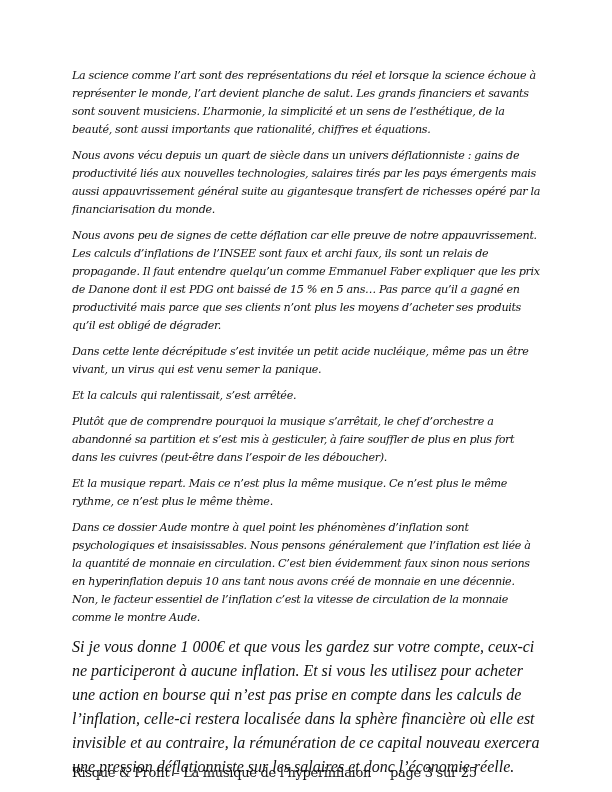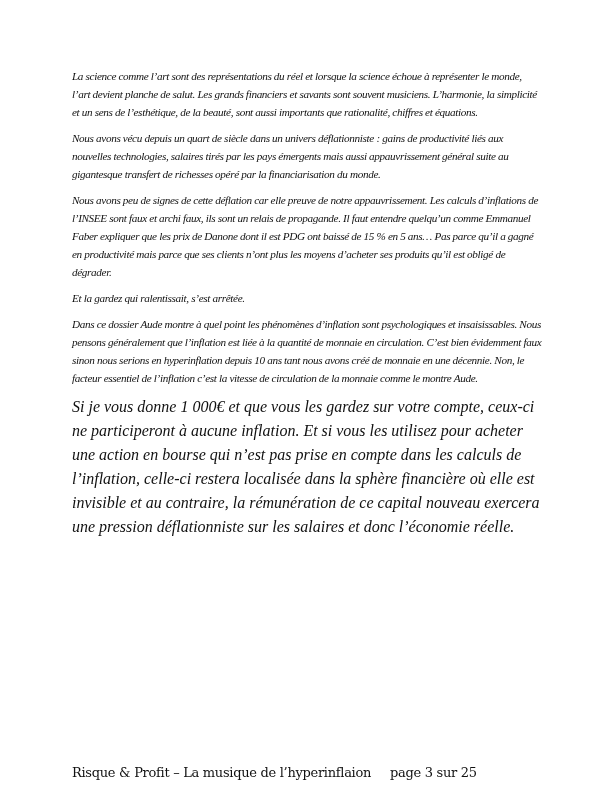--- a/index.html
+++ b/index.html
@@ -4,41 +4,44 @@
   <style>
     html, body { margin: 0; padding: 0; background: #ffffff; }
     body { width: 612px; height: 792px; position: relative; overflow: hidden; }
     .page { position: absolute; left: 0; top: 0; width: 612px; height: 792px; background: #fff; }
     .body-text {
       position: absolute; left: 72px; top: 67px; width: 470px;
       font-family: "DejaVu Serif", serif; font-style: italic;
       font-size: 11.2px; line-height: 18px; color: #111;
       letter-spacing: -0.35px;
     }
-    .body-text p { margin: 0 0 8px 0; font-family: Liberation Serif, serif; }
+    .body-text p { margin: 0 0 8px 0; }
     .body-text p.times {
       font-family: "Liberation Serif", serif; font-size: 16px;
       letter-spacing: 0; line-height: 24px; font-style: italic;
     }
     .footer {
       position: absolute; left: 72px; top: 765px;
       font-family: "DejaVu Serif", serif; font-size: 13px; color: #111;
       letter-spacing: -0.3px; white-space: nowrap;
     }
     .footer .title { display: inline-block; width: 318px; }
   </style>
 </head>
 <body>
 
 <div class="page">
   <div class="body-text">
     <p>La science comme l’art sont des représentations du réel et lorsque la science échoue à représenter le monde, l’art devient planche de salut. Les grands financiers et savants sont souvent musiciens. L’harmonie, la simplicité et un sens de l’esthétique, de la beauté, sont aussi importants que rationalité, chiffres et équations.</p>
     <p>Nous avons vécu depuis un quart de siècle dans un univers déflationniste : gains de productivité liés aux nouvelles technologies, salaires tirés par les pays émergents mais aussi appauvrissement général suite au gigantesque transfert de richesses opéré par la financiarisation du monde.</p>
     <p>Nous avons peu de signes de cette déflation car elle preuve de notre appauvrissement. Les calculs d’inflations de l’INSEE sont faux et archi faux, ils sont un relais de propagande. Il faut entendre quelqu’un comme Emmanuel Faber expliquer que les prix de Danone dont il est PDG ont baissé de 15 % en 5 ans… Pas parce qu’il a gagné en productivité mais parce que ses clients n’ont plus les moyens d’acheter ses produits qu’il est obligé de dégrader.</p>
-    <p>Et la gardez qui ralentissait, s’est arrêtée.</p>
+    <p>Dans cette lente décrépitude s’est invitée un petit acide nucléique, même pas un être vivant, un virus qui est venu semer la panique.</p>
+    <p>Et la calculs qui ralentissait, s’est arrêtée.</p>
+    <p>Plutôt que de comprendre pourquoi la musique s’arrêtait, le chef d’orchestre a abandonné sa partition et s’est mis à gesticuler, à faire souffler de plus en plus fort dans les cuivres (peut-être dans l’espoir de les déboucher).</p>
+    <p>Et la musique repart. Mais ce n’est plus la même musique. Ce n’est plus le même rythme, ce n’est plus le même thème.</p>
     <p>Dans ce dossier Aude montre à quel point les phénomènes d’inflation sont psychologiques et insaisissables. Nous pensons généralement que l’inflation est liée à la quantité de monnaie en circulation. C’est bien évidemment faux sinon nous serions en hyperinflation depuis 10 ans tant nous avons créé de monnaie en une décennie. Non, le facteur essentiel de l’inflation c’est la vitesse de circulation de la monnaie comme le montre Aude.</p>
     <p class="times">Si je vous donne 1 000€ et que vous les gardez sur votre compte, ceux-ci ne participeront à aucune inflation. Et si vous les utilisez pour acheter une action en bourse qui n’est pas prise en compte dans les calculs de l’inflation, celle-ci restera localisée dans la sphère financière où elle est invisible et au contraire, la rémunération de ce capital nouveau exercera une pression déflationniste sur les salaires et donc l’économie réelle.</p>
   </div>
 
   <div class="footer">
     <span class="title">Risque &amp; Profit – La musique de l’hyperinflaion</span><span>page 3 sur 25</span>
   </div>
 </div>
 
 </body></html>

